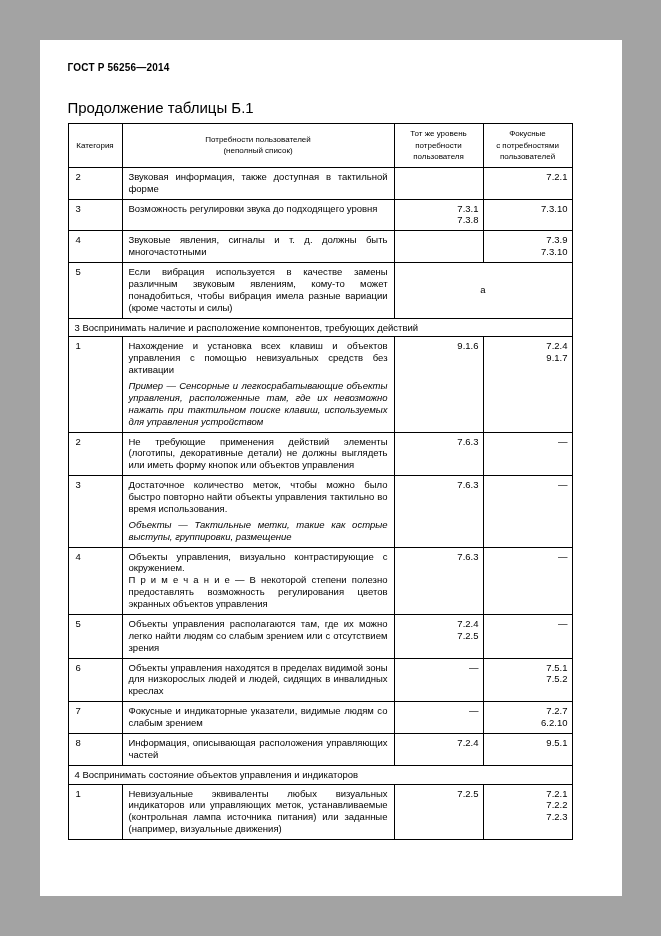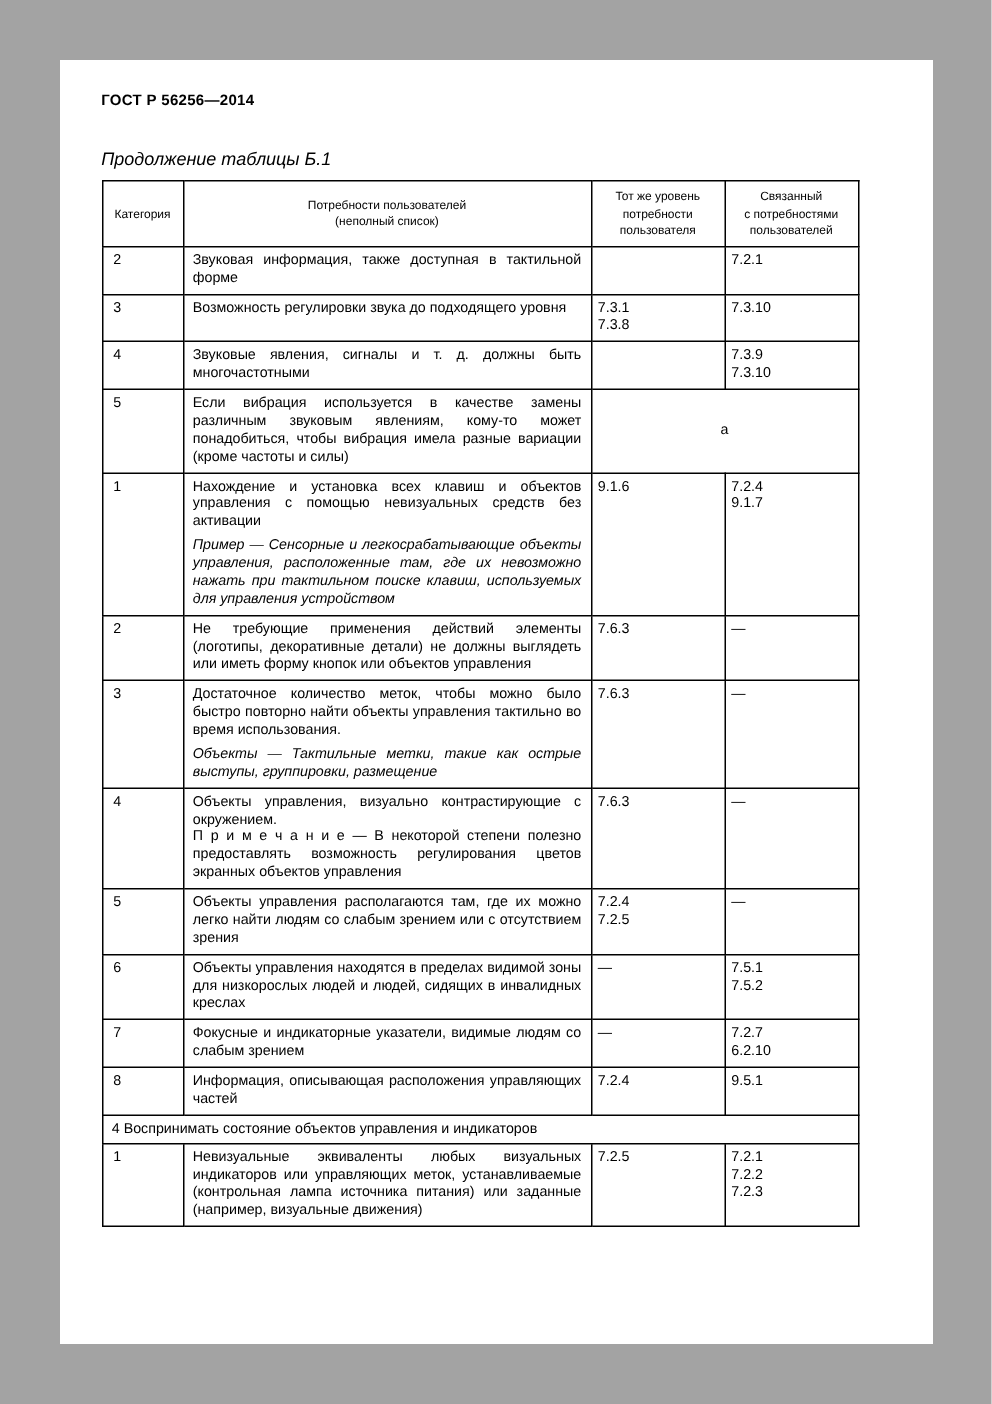--- a/index.html
+++ b/index.html
@@ -20,22 +20,21 @@
     display: flex;
     flex-direction: column;
   }
   .doc-header {
     font-size: 10px;
     font-weight: bold;
     margin-bottom: 26px;
     letter-spacing: 0.2px;
   }
   .table-caption {
-    font-size: 12px;
-    font-style: italic;
+    font-size: 15px;
     margin-bottom: 7px;
   }
   table.main-table {
     border-collapse: collapse;
     table-layout: fixed;
     width: 504px;
   }
   th, td {
     border: 1px solid #000;
   }
@@ -66,21 +65,21 @@
     margin-top: 48px;
   }
   .para { margin: 0; }
   .para.example {
     font-weight: normal;
     font-style: italic;
     margin-top: 4px;
   }
   .para.note { margin-top: 0; }
   td.ref {
-    text-align: left;
+    text-align: right;
     padding-top: 3px;
   }
   td.merged-note {
     text-align: center;
     vertical-align: middle;
     font-size: 9.5px;
   }
   td.section-cell {
     padding: 3px 5px 3px 6px;
   }
@@ -107,21 +106,21 @@
       <col style="width:89px">
     </colgroup>
     <thead>
       <tr class="cols-row">
         <th>Категория</th>
         <th>Потребности пользователей
 (неполный список)</th>
         <th>Тот же уровень
 потребности
 пользователя</th>
-        <th>Связанный
+        <th>Фокусные
 с потребностями
 пользователей</th>
       </tr>
     </thead>
     <tbody>
         <tr>
           <td class="cat">2</td>
           <td class="content">
             <div class="para normal">Звуковая информация, также доступная в тактильной форме</div>
           </td>
@@ -155,20 +154,23 @@
           </td>
         </tr>
         <tr>
           <td class="cat">5</td>
           <td class="content">
             <div class="para normal">Если вибрация используется в качестве замены различным звуковым явлениям, кому-то может понадобиться, чтобы вибрация имела разные вариации (кроме частоты и силы)</div>
           </td>
           <td colspan="2" class="merged-note">а</td>
         </tr>
         <tr>
+          <td colspan="4" class="section-cell">3 Воспринимать наличие и расположение компонентов, требующих действий</td>
+        </tr>
+        <tr>
           <td class="cat">1</td>
           <td class="content">
             <div class="para normal">Нахождение и установка всех клавиш и объектов управления с помощью невизуальных средств без активации</div>
             <div class="para example">Пример — Сенсорные и легкосрабатывающие объекты управления, расположенные там, где их невозможно нажать при тактильном поиске клавиш, используемых для управления устройством</div>
           </td>
           <td class="ref">
             <div>9.1.6</div>
           </td>
           <td class="ref">
             <div>7.2.4</div>

